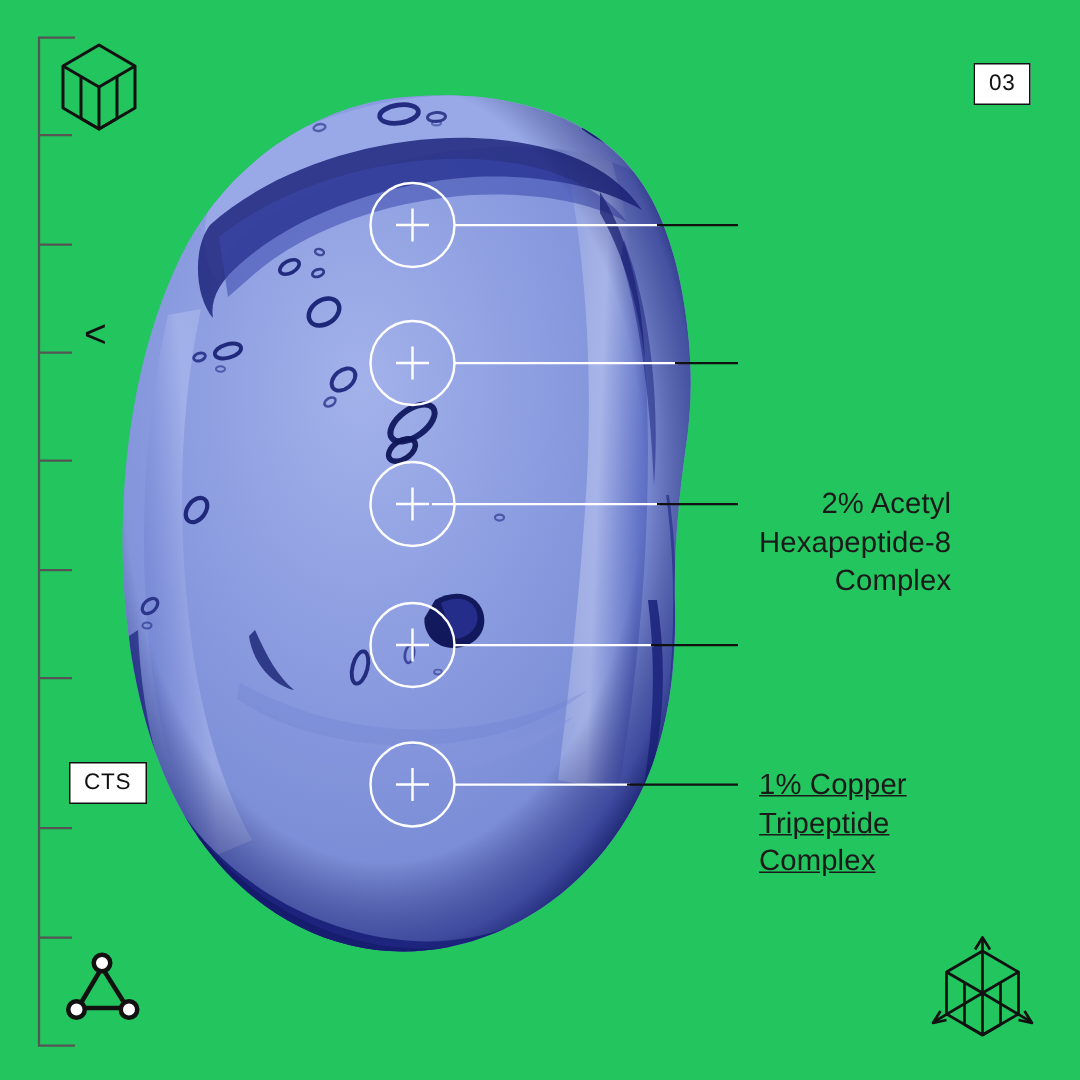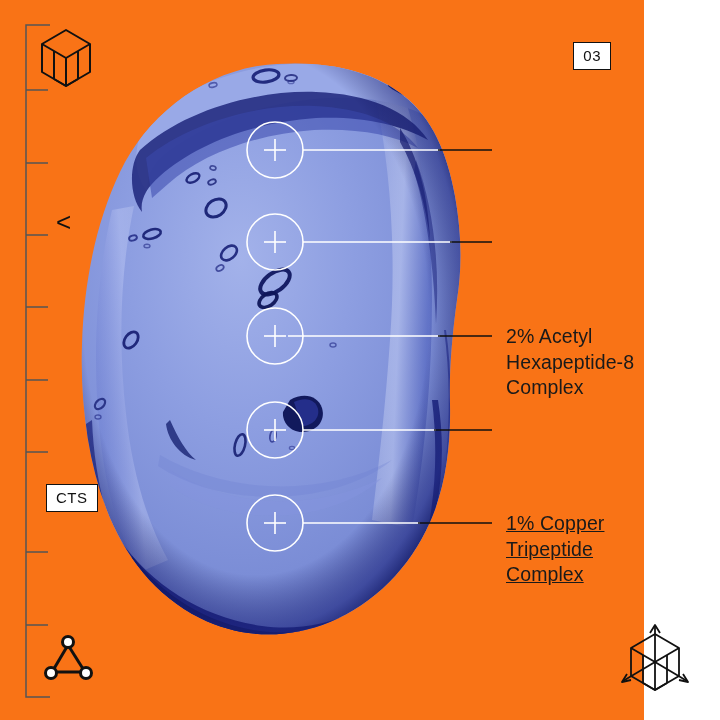--- a/index.html
+++ b/index.html
@@ -5,42 +5,42 @@
 <style>
   * { margin:0; padding:0; box-sizing:border-box; }
   html, body {
     width:720px; height:720px;
     background:#ffffff;
     font-family:"Liberation Sans", sans-serif;
     overflow:hidden;
   }
   #stage {
     position:relative;
-    width:644px; height:720px;
-    background:#f97316;
+    width:720px; height:720px;
+    background:#22c55e;
   }
   #artwork {
     position:absolute;
     left:0; top:0;
     width:720px; height:720px;
   }
   
   .hud-badge {
     position:absolute;
     border:1.3px solid #111;
     background:#ffffff;
     color:#111;
     font-size:15px;
     line-height:1;
     letter-spacing:0.5px;
     padding:5px 9px 6px 9px;
     white-space:nowrap;
   }
   #badge-03 { right:33px; top:42px; }
-  #badge-cts { left:46px; top:484px; }
+  #badge-cts { left:46px; top:508px; }
 
   .chevron-mark {
     position:absolute;
     left:56px; top:209px;
     font-size:26px;
     color:#111;
     line-height:1;
     font-family:"Liberation Sans", sans-serif;
   }
 
@@ -49,21 +49,21 @@
     position:absolute;
     color:#1a1a1a;
     font-size:19.5px;
     line-height:25.5px;
     letter-spacing:0.1px;
     white-space:pre-line;
     font-family:"Liberation Sans", sans-serif;
   }
   #callout-0 { left:506px; top:138px; }
   #callout-1 { left:506px; top:231px; }
-  #callout-2 { left:506px; top:324px; }
+  #callout-2 { left:506px; top:324px;text-align:right; }
   #callout-3 { left:506px; top:418px; }
   #callout-4 { left:506px; top:511px;text-decoration:underline; }
 </style>
 </head>
 <body>
 
 <div id="stage">
 
   <svg id="artwork" viewBox="0 0 720 720" xmlns="http://www.w3.org/2000/svg">
     <defs>

